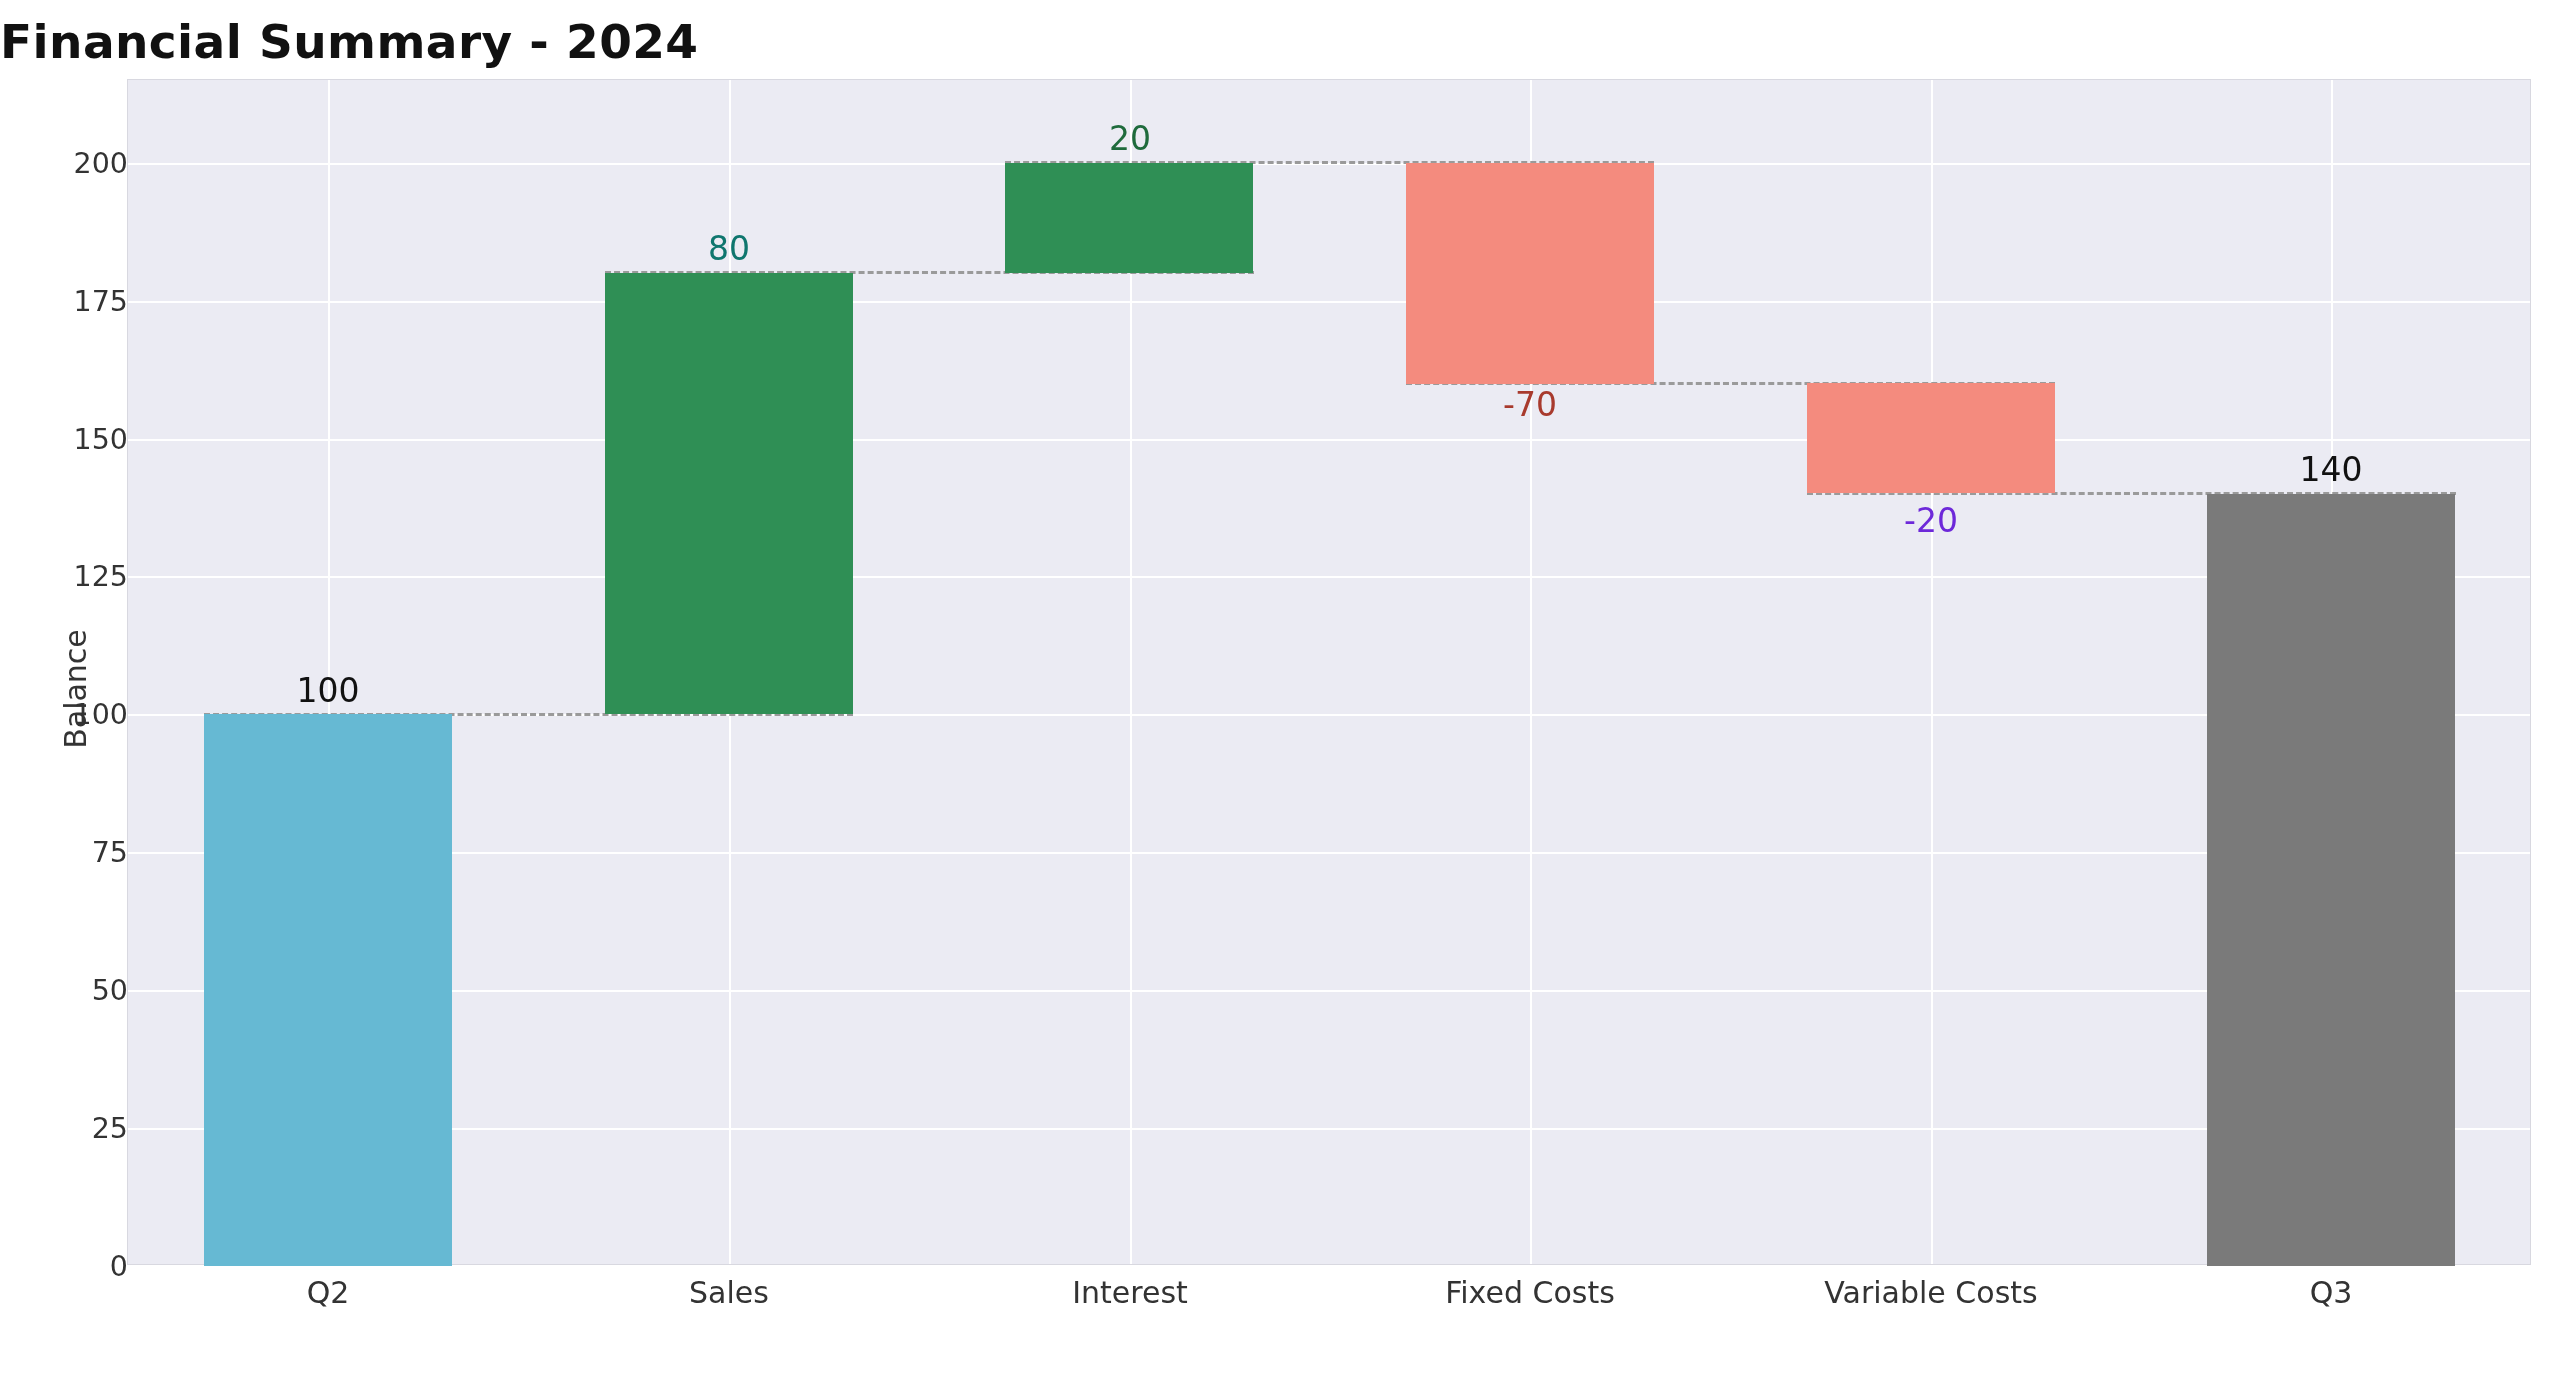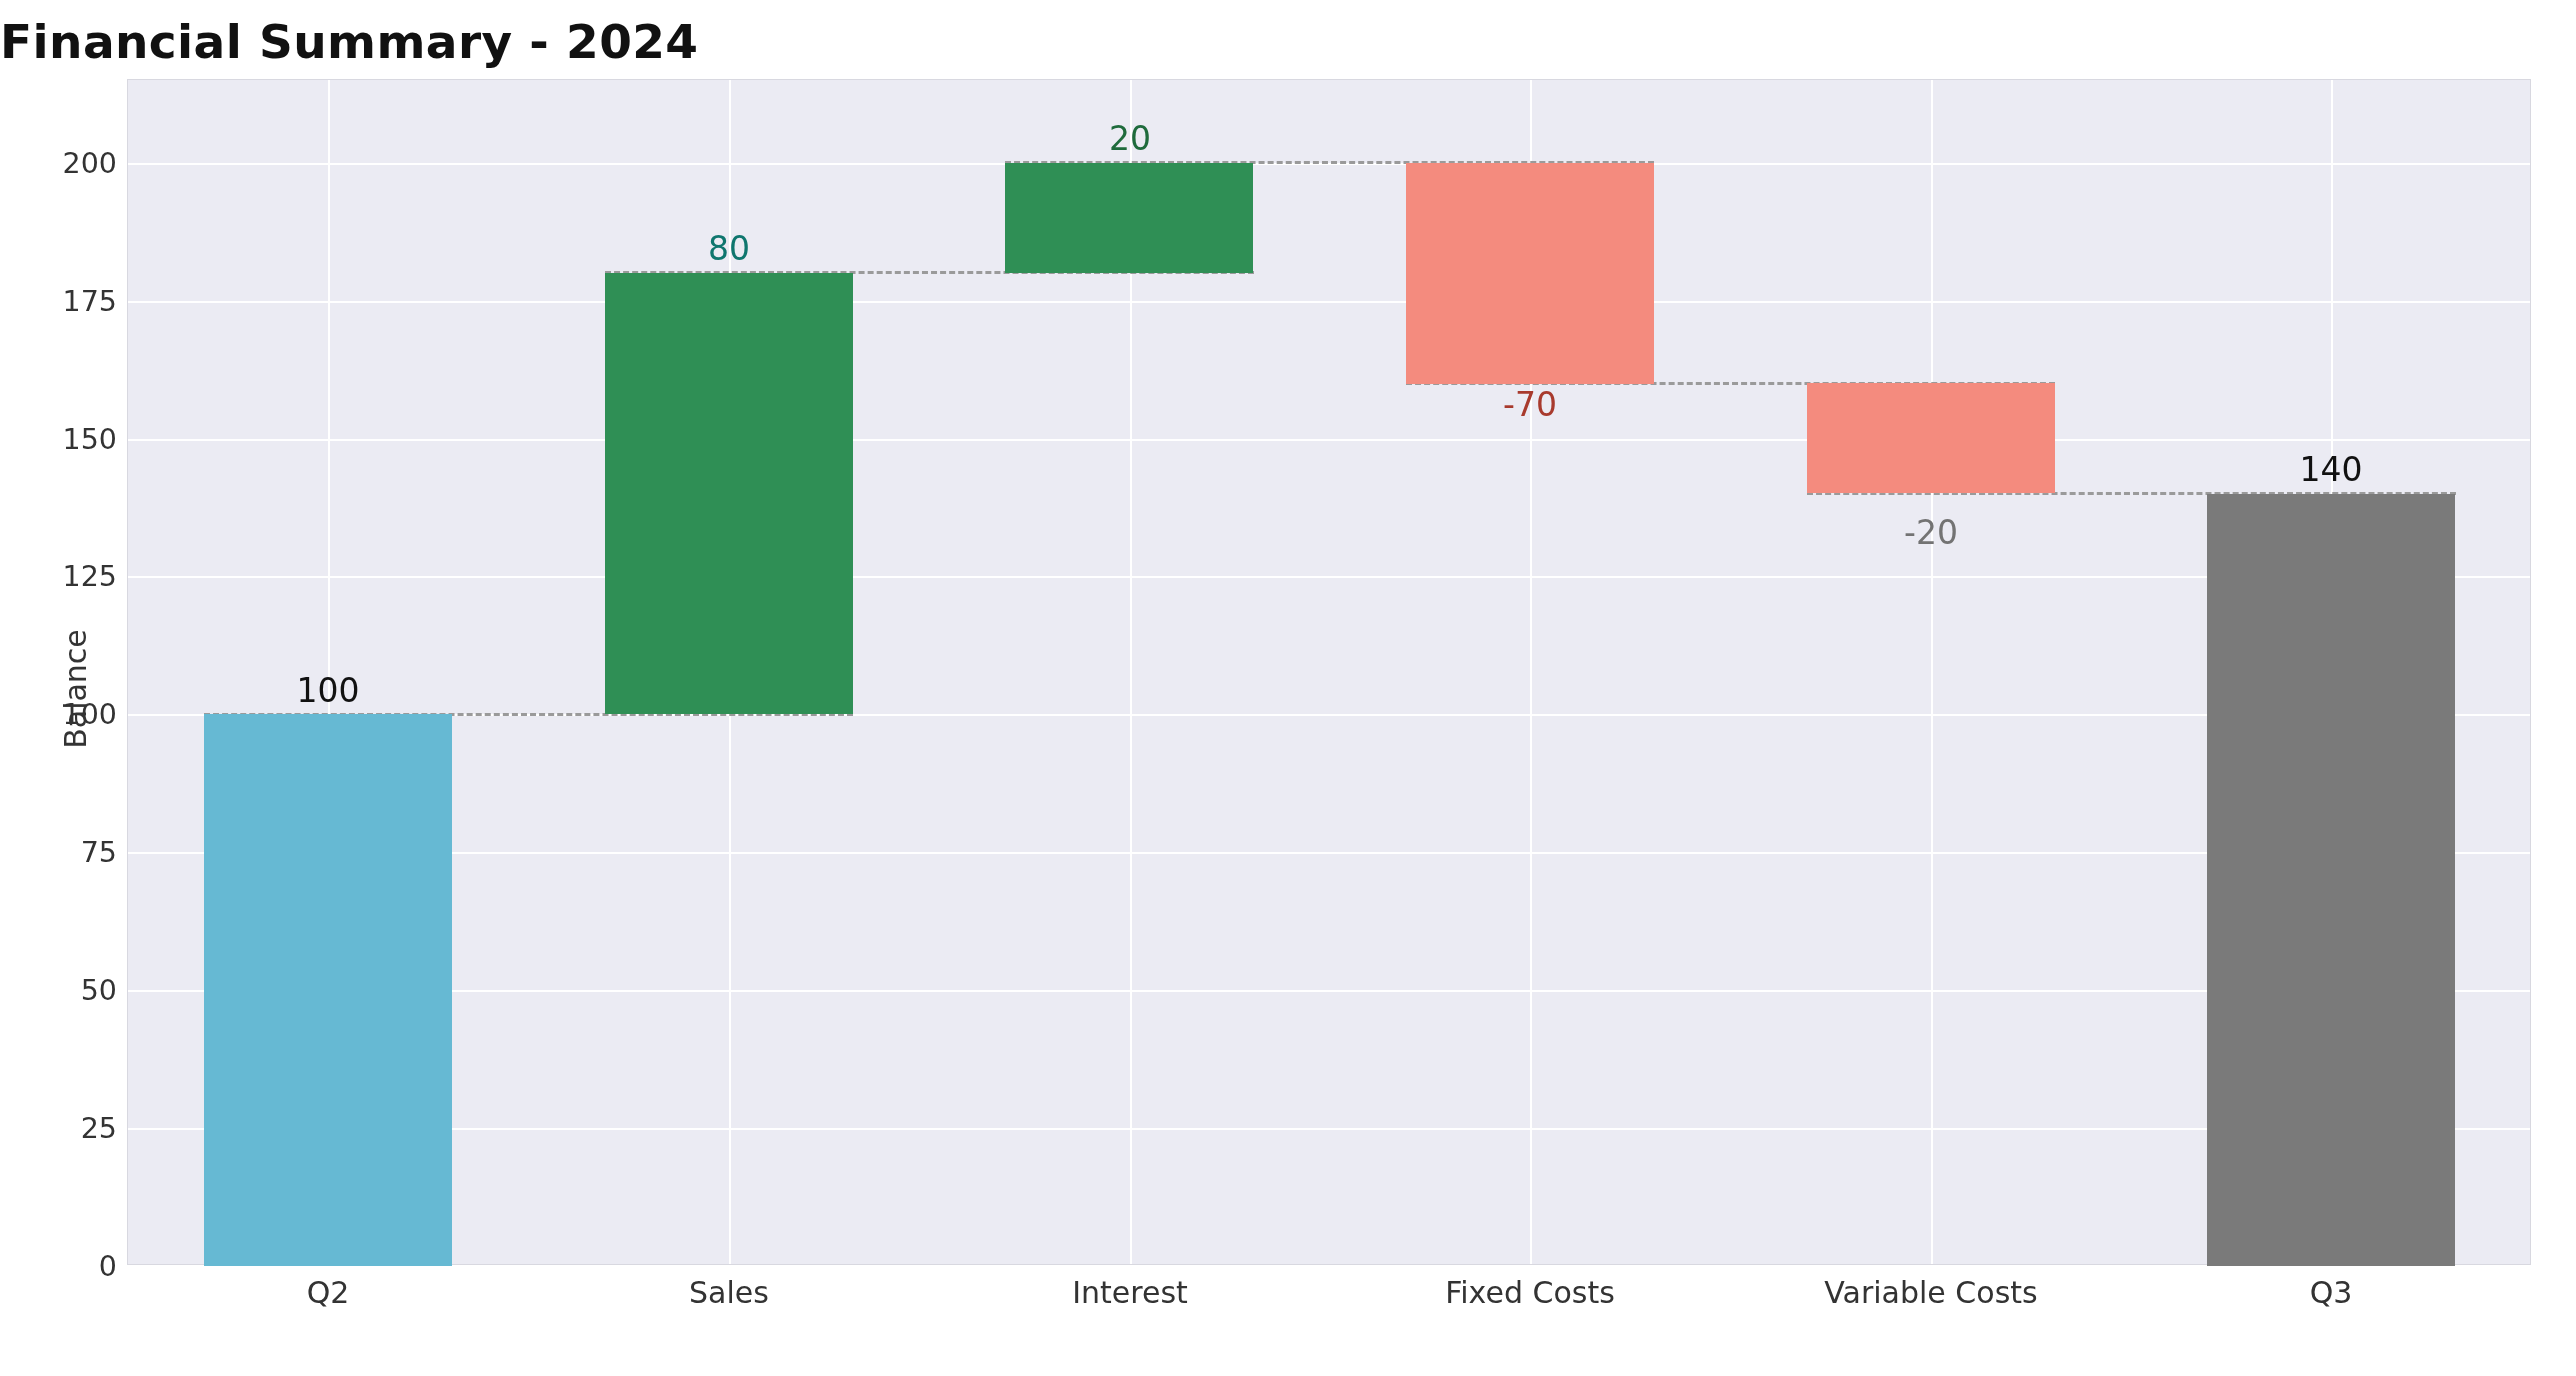--- a/index.html
+++ b/index.html
@@ -56,21 +56,20 @@
   .vgridline {
     position: absolute;
     top: 0;
     height: 100%;
     border-left: 2.4px solid #ffffff;
   }
   .ytick-label {
     position: absolute;
     right: 100%;
     transform: translateY(-50%);
-    margin-right: 11px;
     font-size: 28.5px;
     color: #333;
     text-align: right;
     white-space: nowrap;
   }
   .xtick-label {
     position: absolute;
     top: 100%;
     transform: translateX(-50%);
     margin-top: 11px;
@@ -143,19 +142,19 @@
       <div class="xtick-label" style="left: 601px;">Sales</div>
       <div class="bar-label" style="top: 188px; left: 601px; color: #0f766e;">80</div>
       <div class="bar" style="left: 877px; top: 83px; width: 248px; height: 110px; background: rgb(47, 143, 85);"></div>
       <div class="xtick-label" style="left: 1002px;">Interest</div>
       <div class="bar-label" style="top: 78px; left: 1002px; color: rgb(31, 107, 60);">20</div>
       <div class="bar" style="left: 1278px; top: 83px; width: 248px; height: 221px; background: rgb(244, 139, 126);"></div>
       <div class="xtick-label" style="left: 1402px;">Fixed Costs</div>
       <div class="bar-label-neg" style="top: 305px; left: 1402px; color: rgb(168, 58, 45);">-70</div>
       <div class="bar" style="left: 1679px; top: 303px; width: 248px; height: 110px; background: rgb(244, 139, 126);"></div>
       <div class="xtick-label" style="left: 1803px;">Variable Costs</div>
-      <div class="bar-label-neg" style="top: 433px; left: 1803px; color: #737373;">-20</div>
+      <div class="bar-label-neg" style="top: 421px; left: 1803px; color: #6d28d9;">-20</div>
       <div class="bar" style="left: 2079px; top: 414px; width: 248px; height: 772px; background: rgb(122, 122, 122);"></div>
       <div class="xtick-label" style="left: 2203px;">Q3</div>
       <div class="bar-label" style="top: 409px; left: 2203px; color: rgb(17, 17, 17);">140</div>
     </div>
 </div>
 
 
 </body></html>

